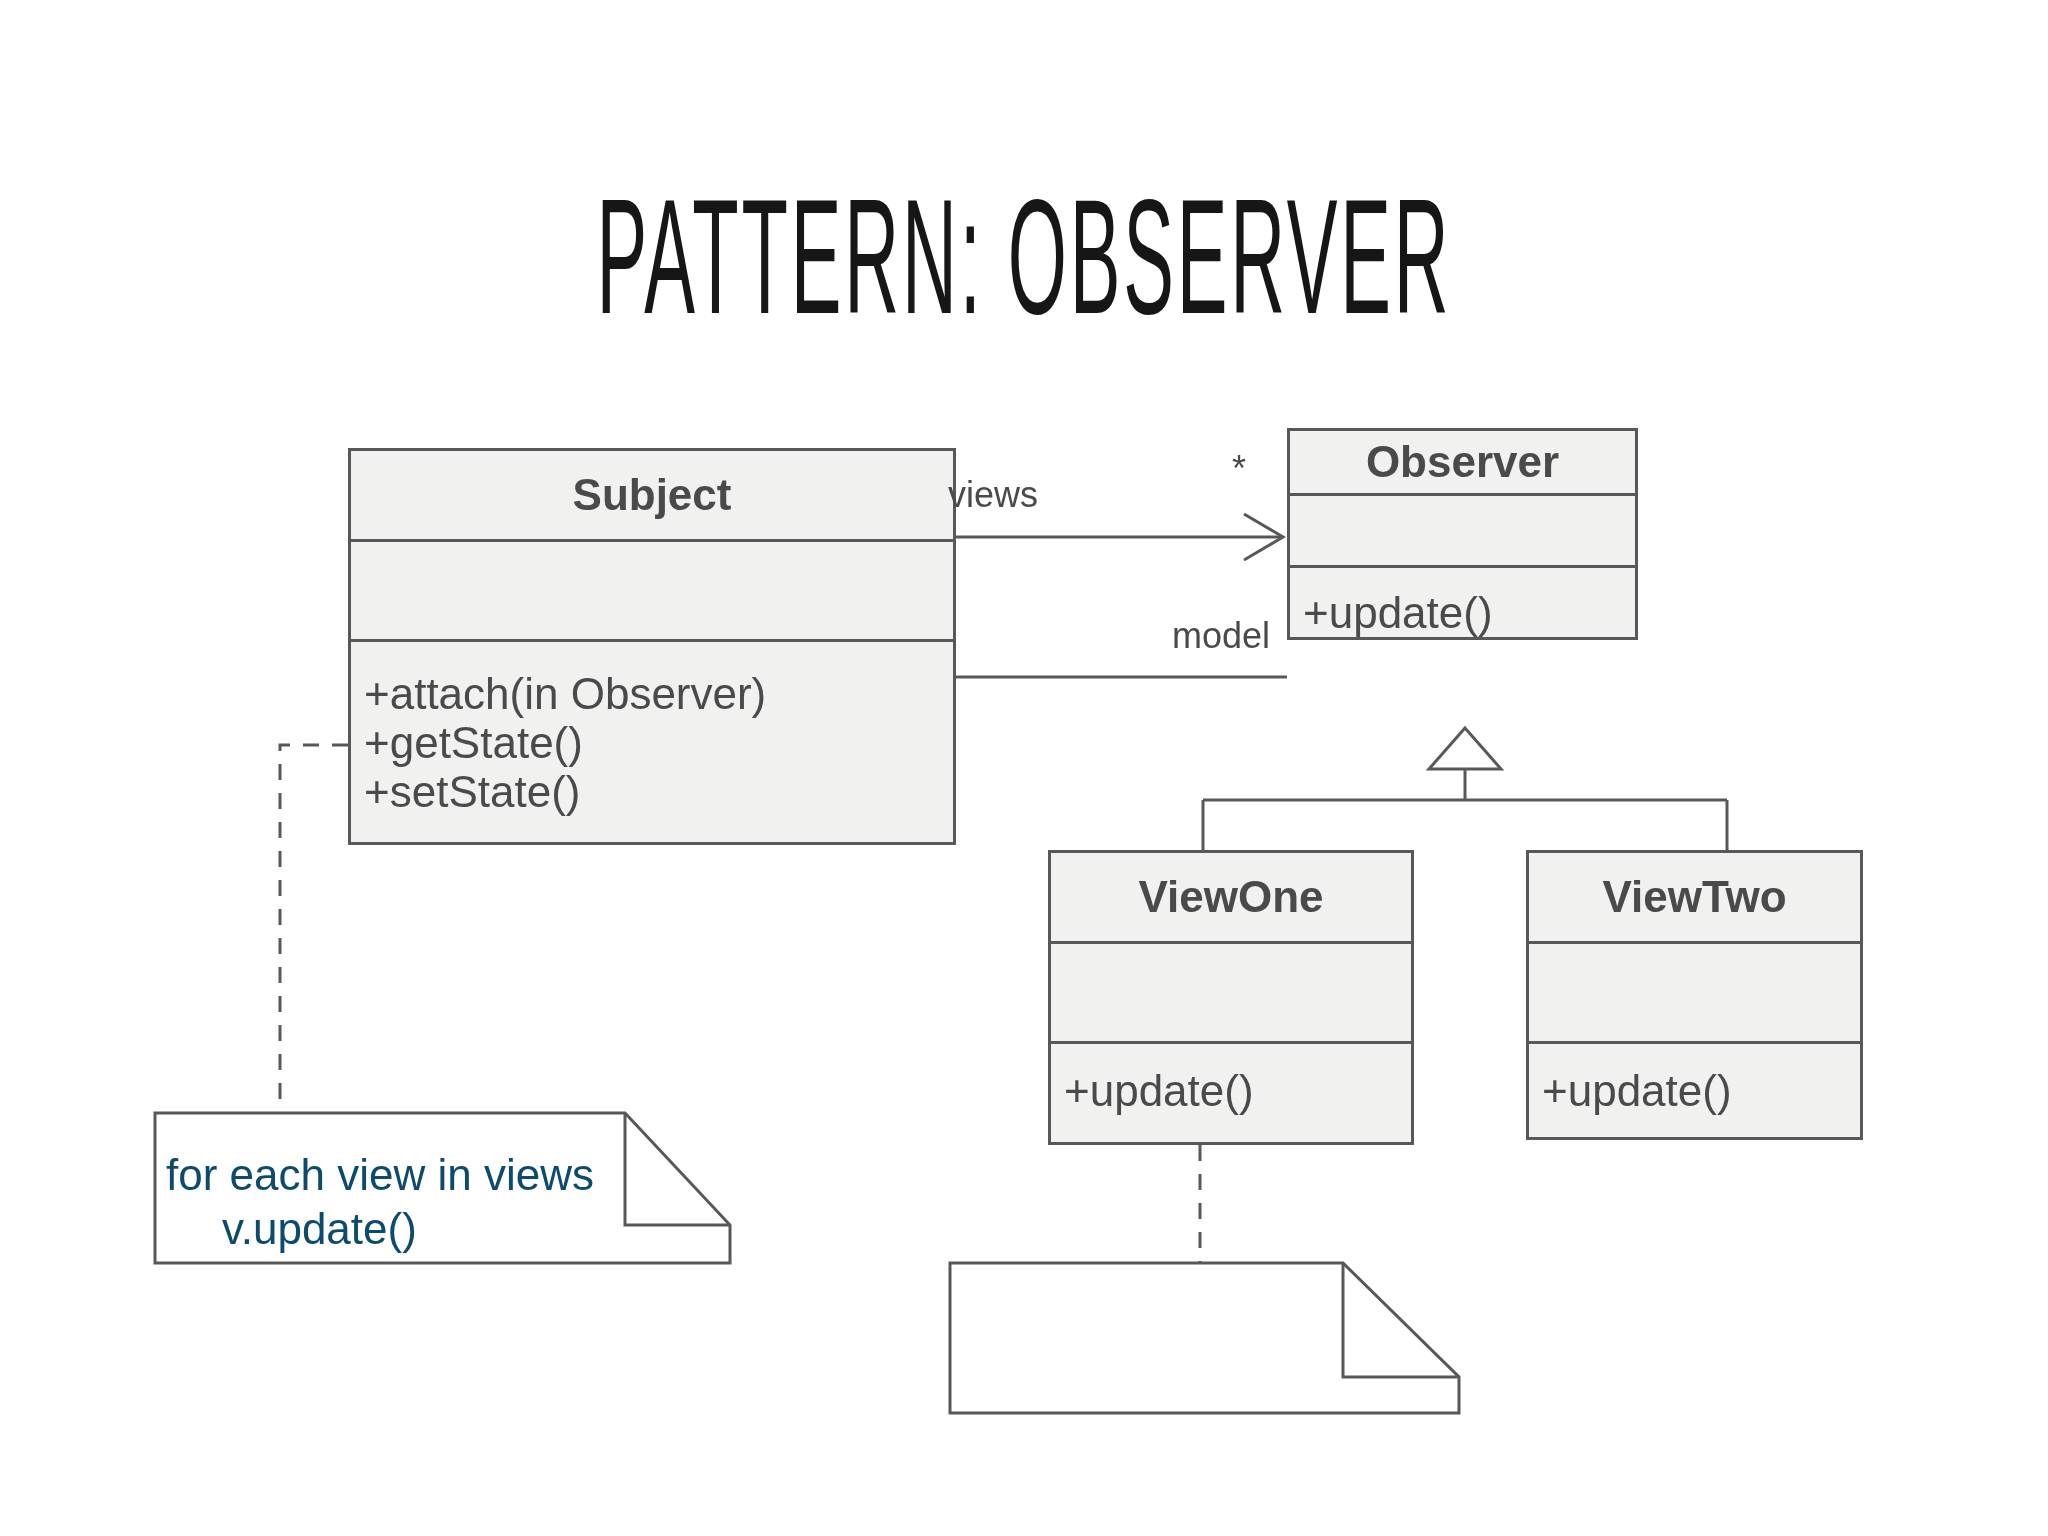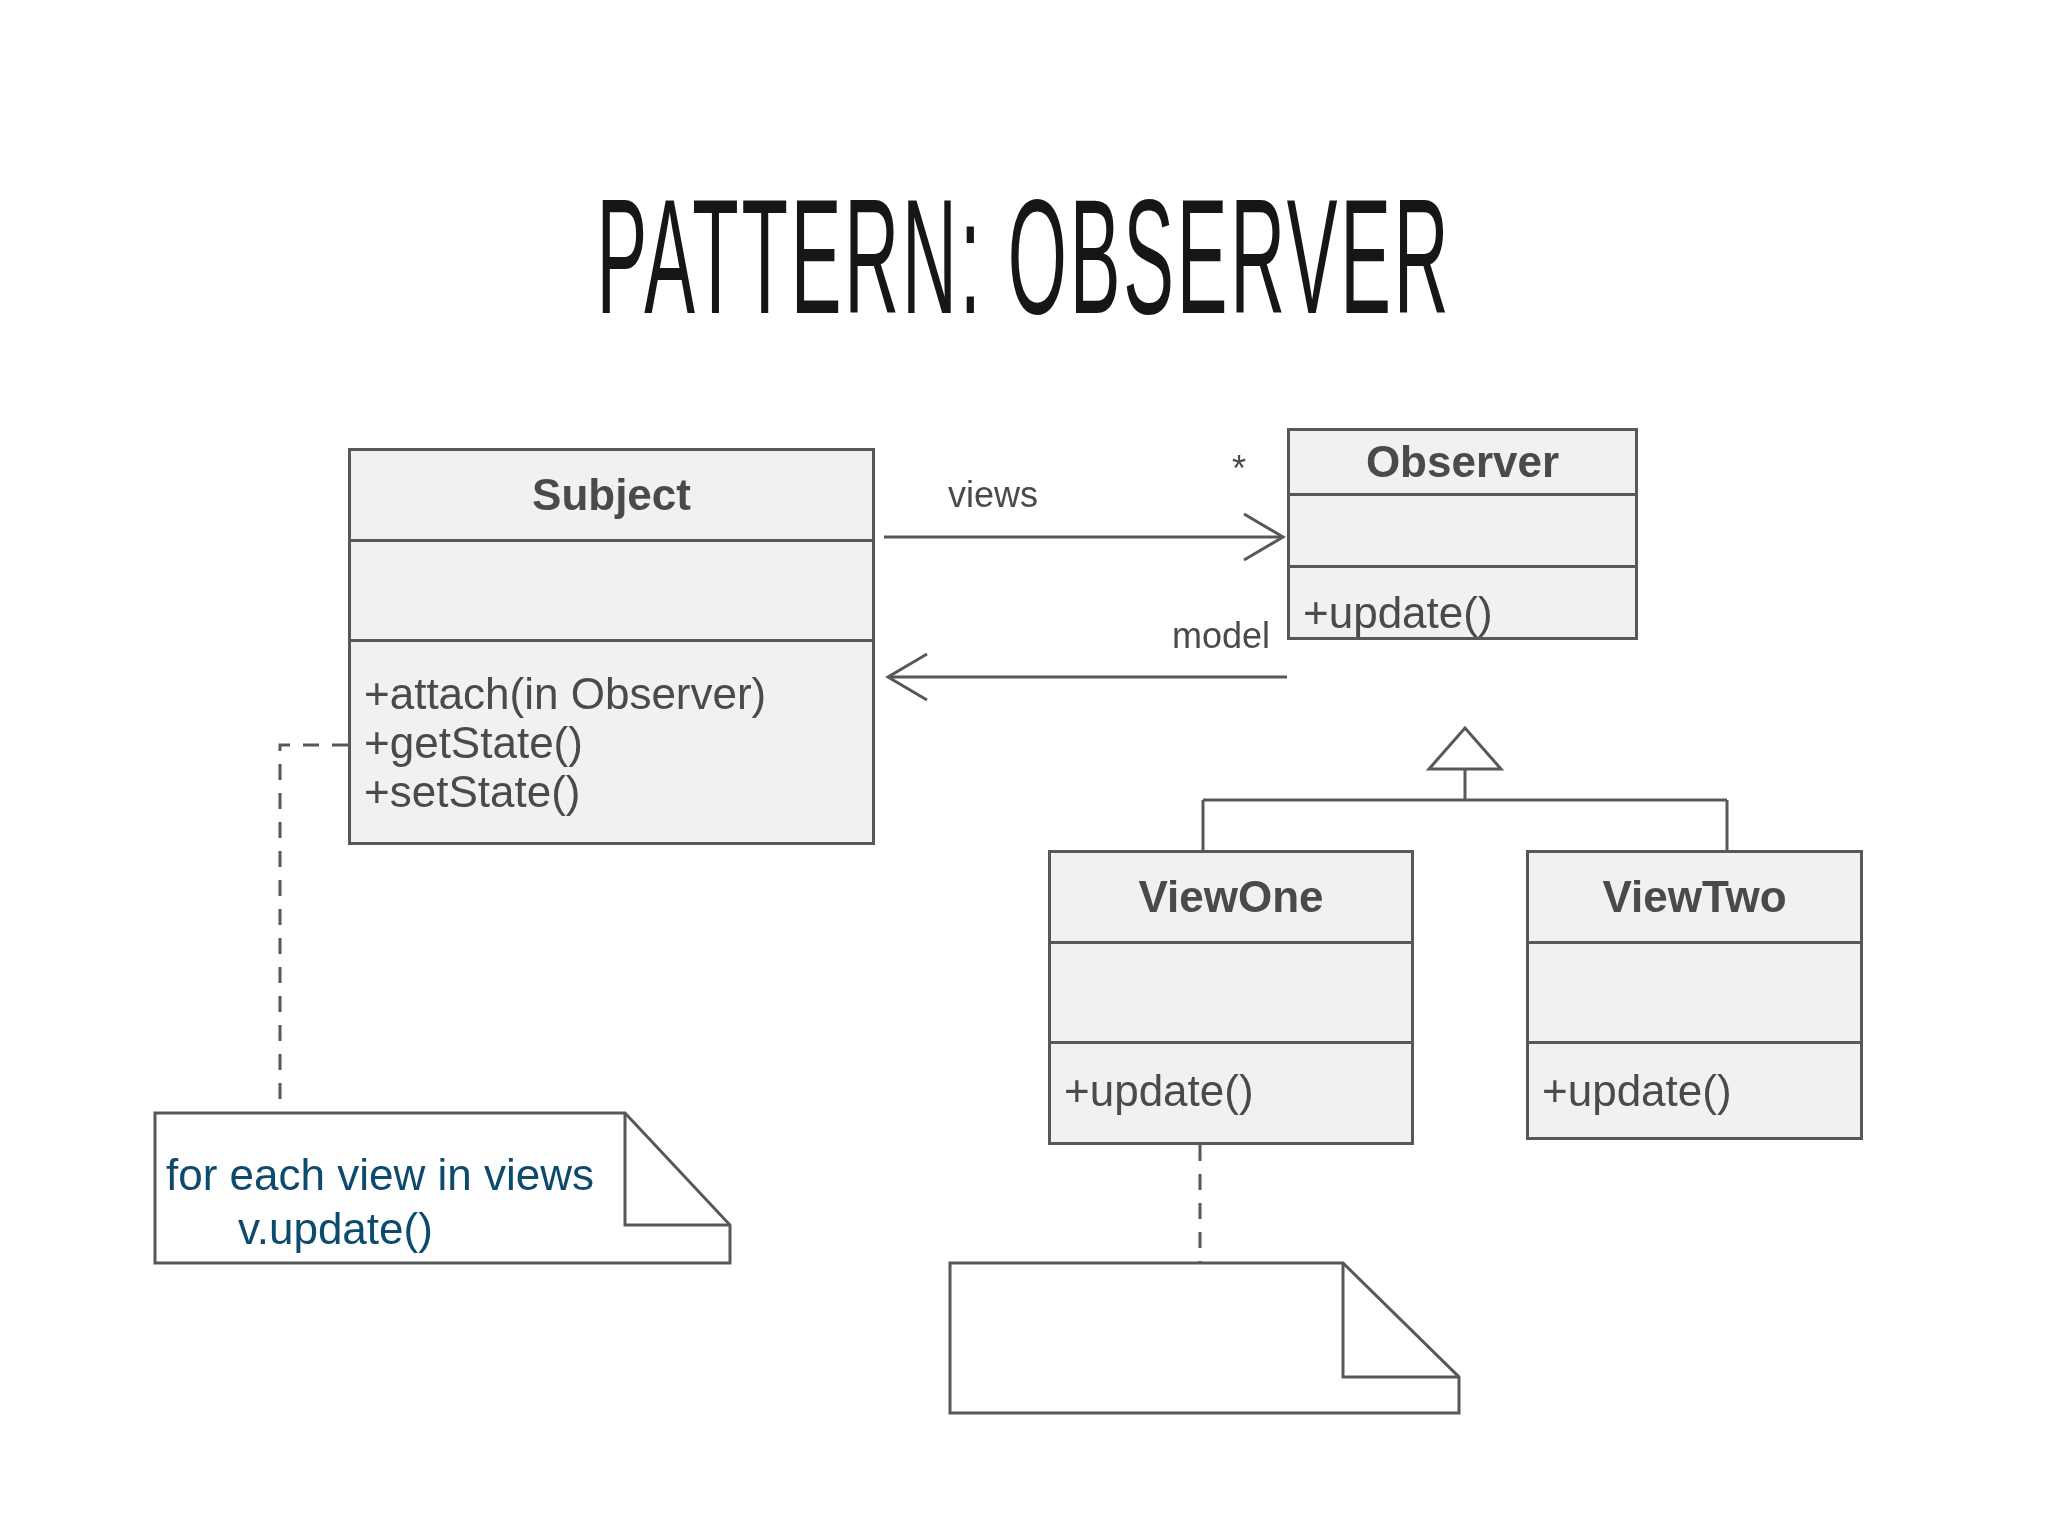--- a/index.html
+++ b/index.html
@@ -29,38 +29,38 @@
     font-weight:bold; font-size:44px;
   }
   .uml-attrs { height:97px; border-bottom:3px solid #58585a; }
   .uml-methods {
     flex:1; padding:22px 8px 0 13px;
     font-size:44px; line-height:49px; white-space:nowrap;
   }
   .uml-methods.pad27 { padding-top:27px; }
   .uml-methods.pad20 { padding-top:20px; }
 
-  #subject-box  { left:348px;  top:448px; width:527px; height:397px; }
+  #subject-box  { left:348px;  top:448px; width:608px; height:397px; }
   #observer-box { left:1287px; top:428px; width:351px; height:212px; }
   #viewone-box  { left:1048px; top:850px; width:366px; height:295px; }
   #viewtwo-box  { left:1526px; top:850px; width:337px; height:290px; }
 
   .edge-label {
     position:absolute; font-size:36px; color:#4a4a4c; white-space:nowrap;
   }
   #views-label { left:948px;  top:458px;margin-top:16px; }
   #star-label  { left:1232px; top:448px; }
   #model-label { left:1150px; top:615px; width:120px; text-align:right; }
 
   .note-text {
     position:absolute; font-size:44px; line-height:54px;
     color:#0c4a6e; white-space:nowrap;
   }
   #subject-note-text { left:166px; top:1148px; }
-  #subject-note-text .indent { margin-left:72px; }
+  #subject-note-text .indent { margin-left:56px; }
   #viewone-note-text { left:958px; top:1314px; font-size:45px; }
 </style>
 </head>
 <body>
 
 <div id="slide">
 
   <svg id="diagram-lines" viewBox="0 0 2048 1536" xmlns="http://www.w3.org/2000/svg">
     <g stroke="#58585a" stroke-width="3" fill="none">
 

